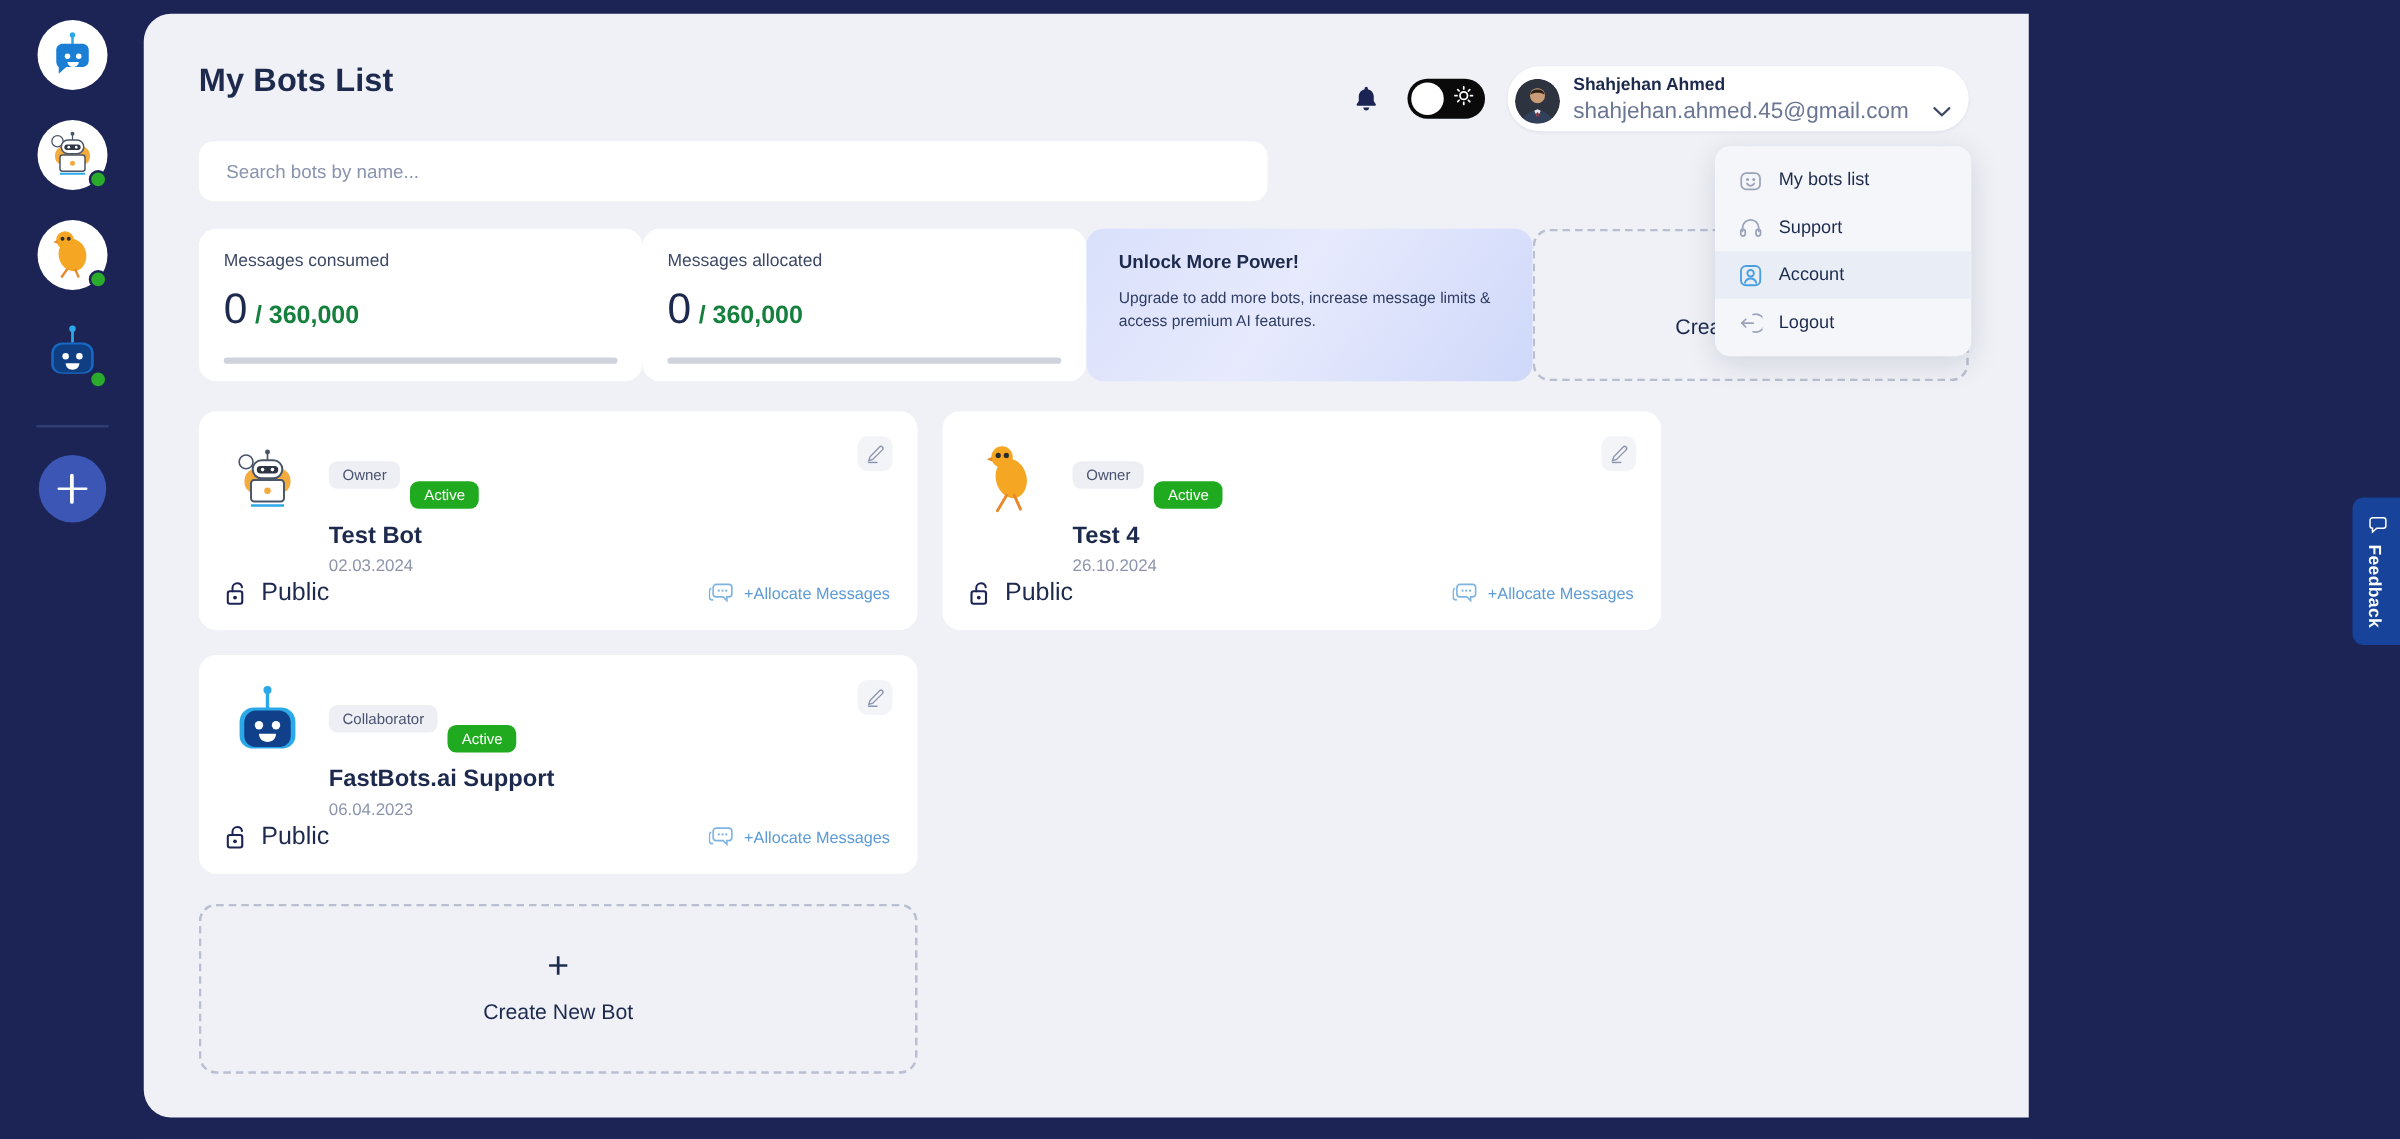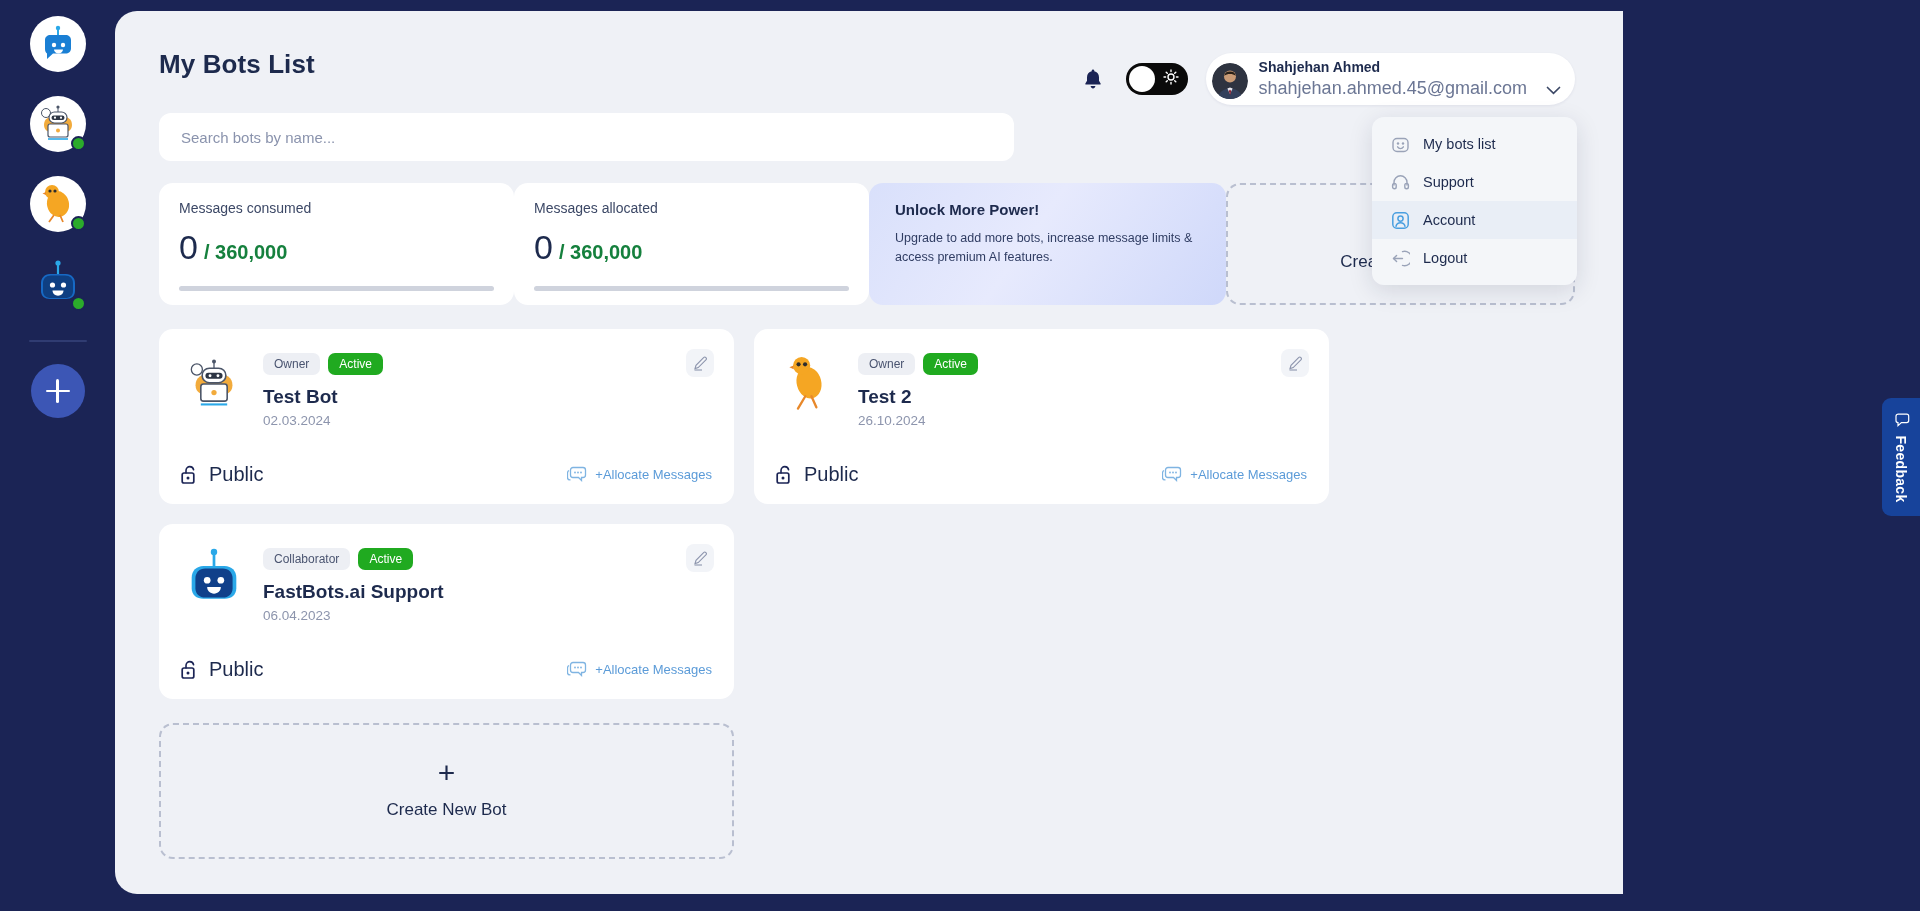--- a/index.html
+++ b/index.html
@@ -144,21 +144,21 @@
     position: relative; padding: 22px 22px 0 22px;
   }
   .bot-top { display: flex; gap: 16px; }
   .bot-avatar { width: 66px; height: 66px; flex: none; display: flex; align-items: center; justify-content: center; }
   .bot-meta { flex: 1; padding-top: 2px; }
   .badges { display: flex; gap: 8px; align-items: center; }
   .badge {
     font-size: 12px; padding: 4px 11px; border-radius: 7px; font-weight: 500;
   }
   .badge.role { background: #edeff4; color: #4a5470; }
-  .badge.status { background: #20aa20; color: #fff; }
+  .badge.status { background: #20aa20; color: #fff; margin-top: 32px; }
   .bot-name { margin-top: 11px; font-size: 19px; font-weight: 600; color: #1d2a4d; }
   .bot-date { margin-top: 5px; font-size: 13.5px; color: #8d95ad; }
   .edit-btn {
     position: absolute; right: 20px; top: 20px;
     width: 28px; height: 28px; border-radius: 8px; background: #f2f4f8;
     display: flex; align-items: center; justify-content: center; cursor: pointer;
   }
   .bot-footer {
     position: absolute; left: 22px; right: 22px; bottom: 18px;
     display: flex; align-items: center; justify-content: space-between;
@@ -447,21 +447,21 @@
               <circle cx="18.8" cy="9" r="1.7" fill="#2d2d2d"></circle>
               <path d="M9.5 10l-3.5 1.4L9.5 13z" fill="#e8882a"></path>
               <path d="M19 35l-6 10M24 35l4 9" stroke="#e8882a" stroke-width="1.9" fill="none" stroke-linecap="round"></path>
             </svg>
           </div>
           <div class="bot-meta">
             <div class="badges">
               <span class="badge role">Owner</span>
               <span class="badge status">Active</span>
             </div>
-            <div class="bot-name">Test 2</div>
+            <div class="bot-name">Test 4</div>
             <div class="bot-date">26.10.2024</div>
           </div>
         </div>
         <div class="bot-footer">
           <div class="visibility">
             <svg width="18" height="20" viewBox="0 0 18 20">
               <path d="M5 8V5.4C5 3.3 6.7 1.6 8.8 1.6c1.9 0 3.5 1.4 3.8 3.2" fill="none" stroke="#1b2455" stroke-width="1.6" stroke-linecap="round"></path>
               <rect x="1.2" y="8" width="11.6" height="10" rx="1.8" fill="none" stroke="#1b2455" stroke-width="1.7"></rect>
               <circle cx="7" cy="13" r="1.5" fill="#1b2455"></circle>
             </svg>

